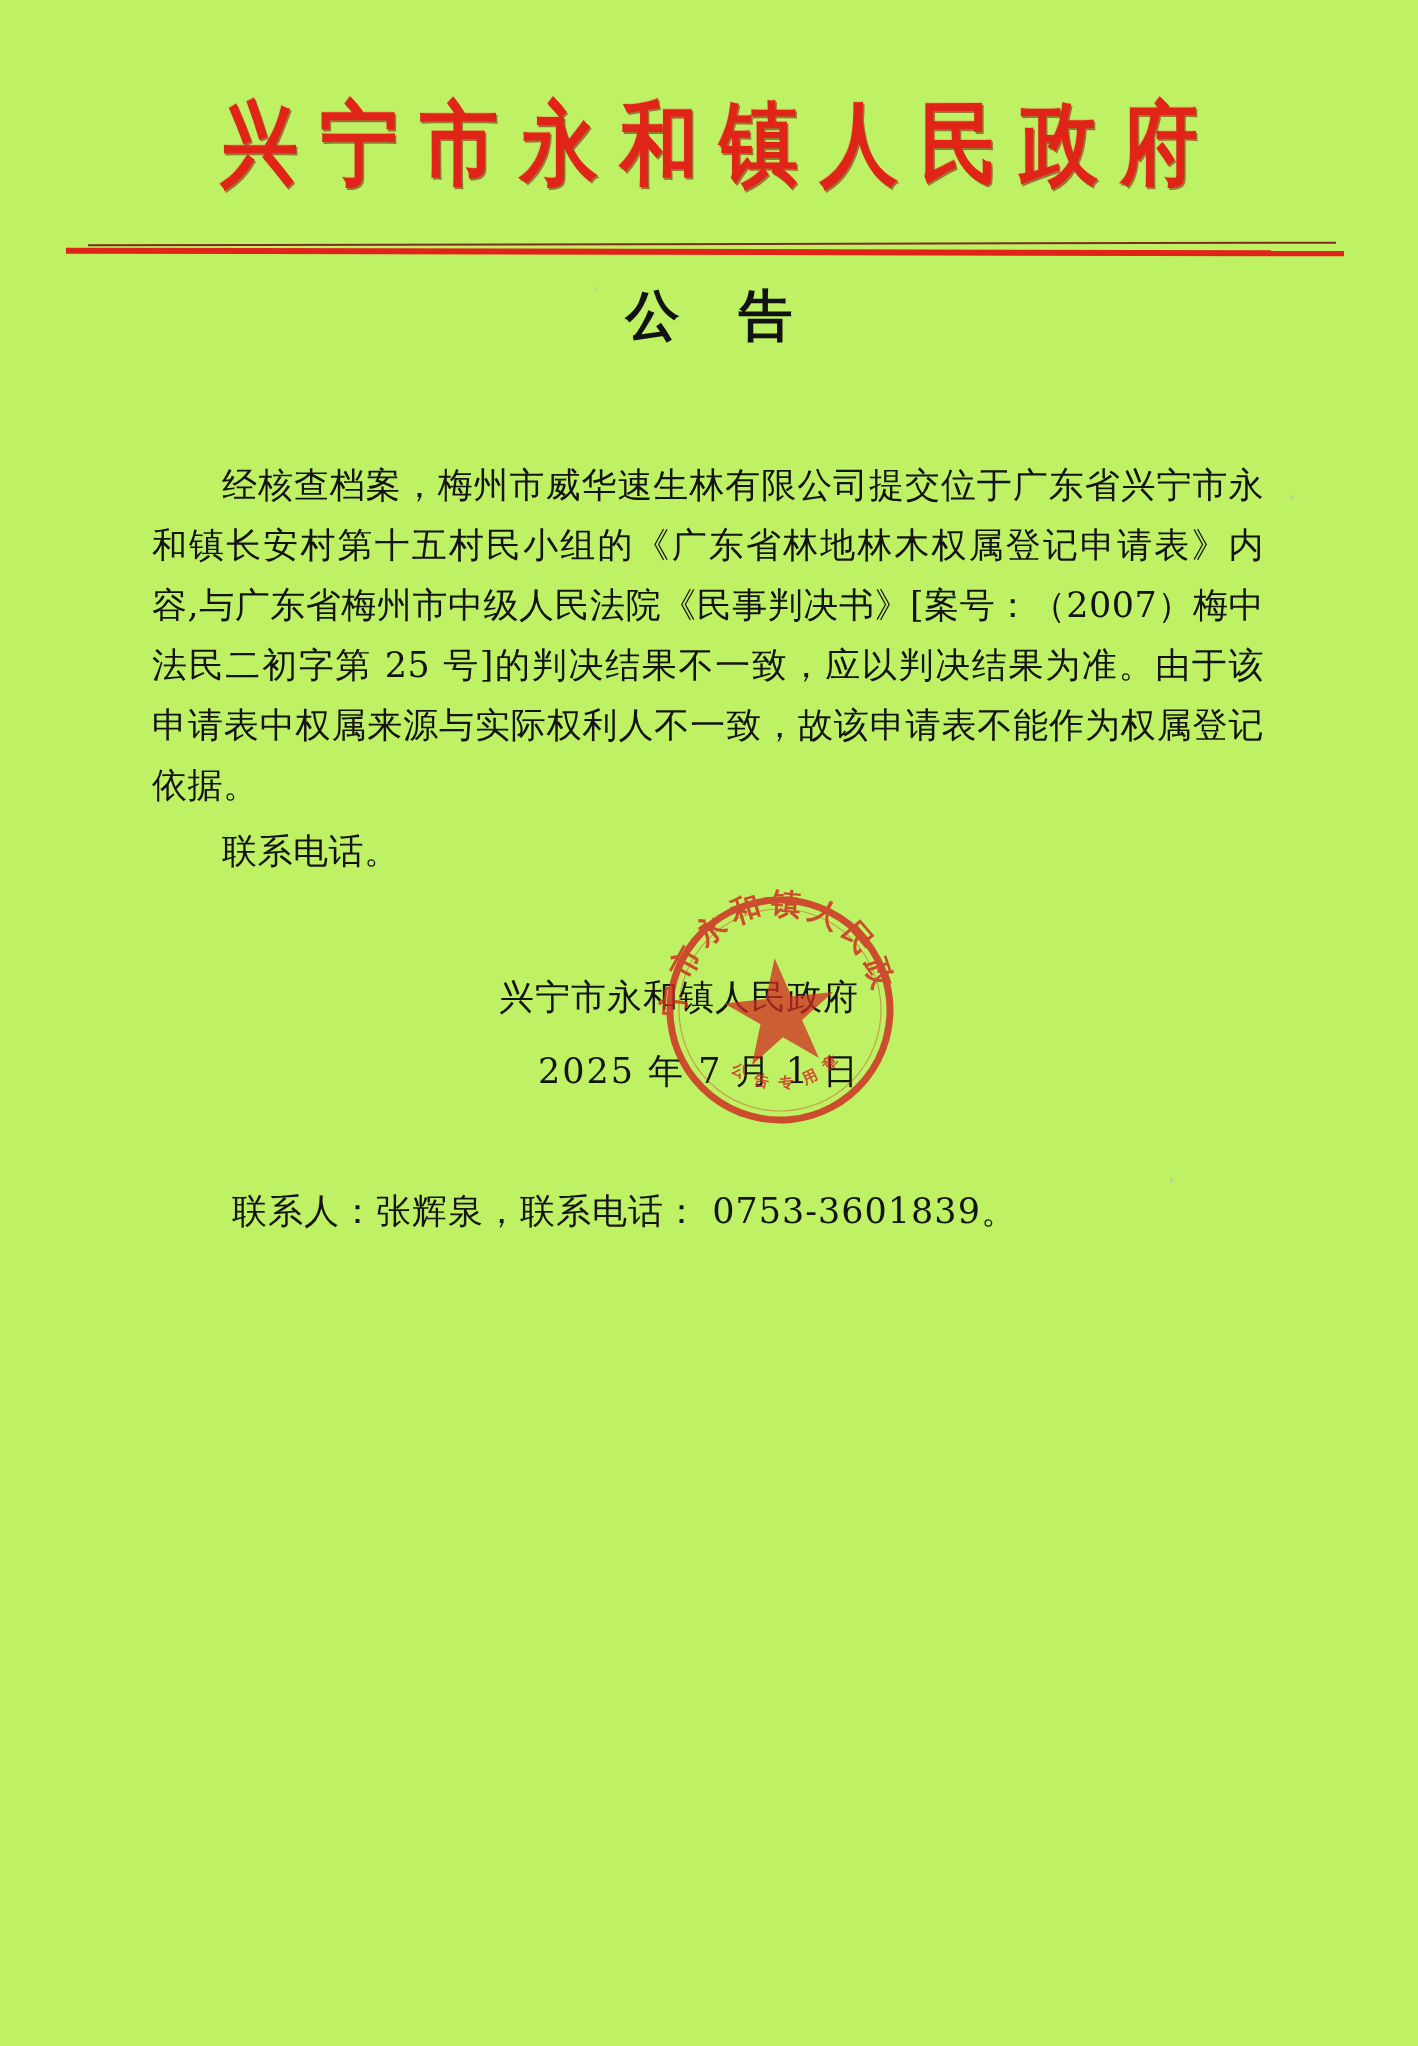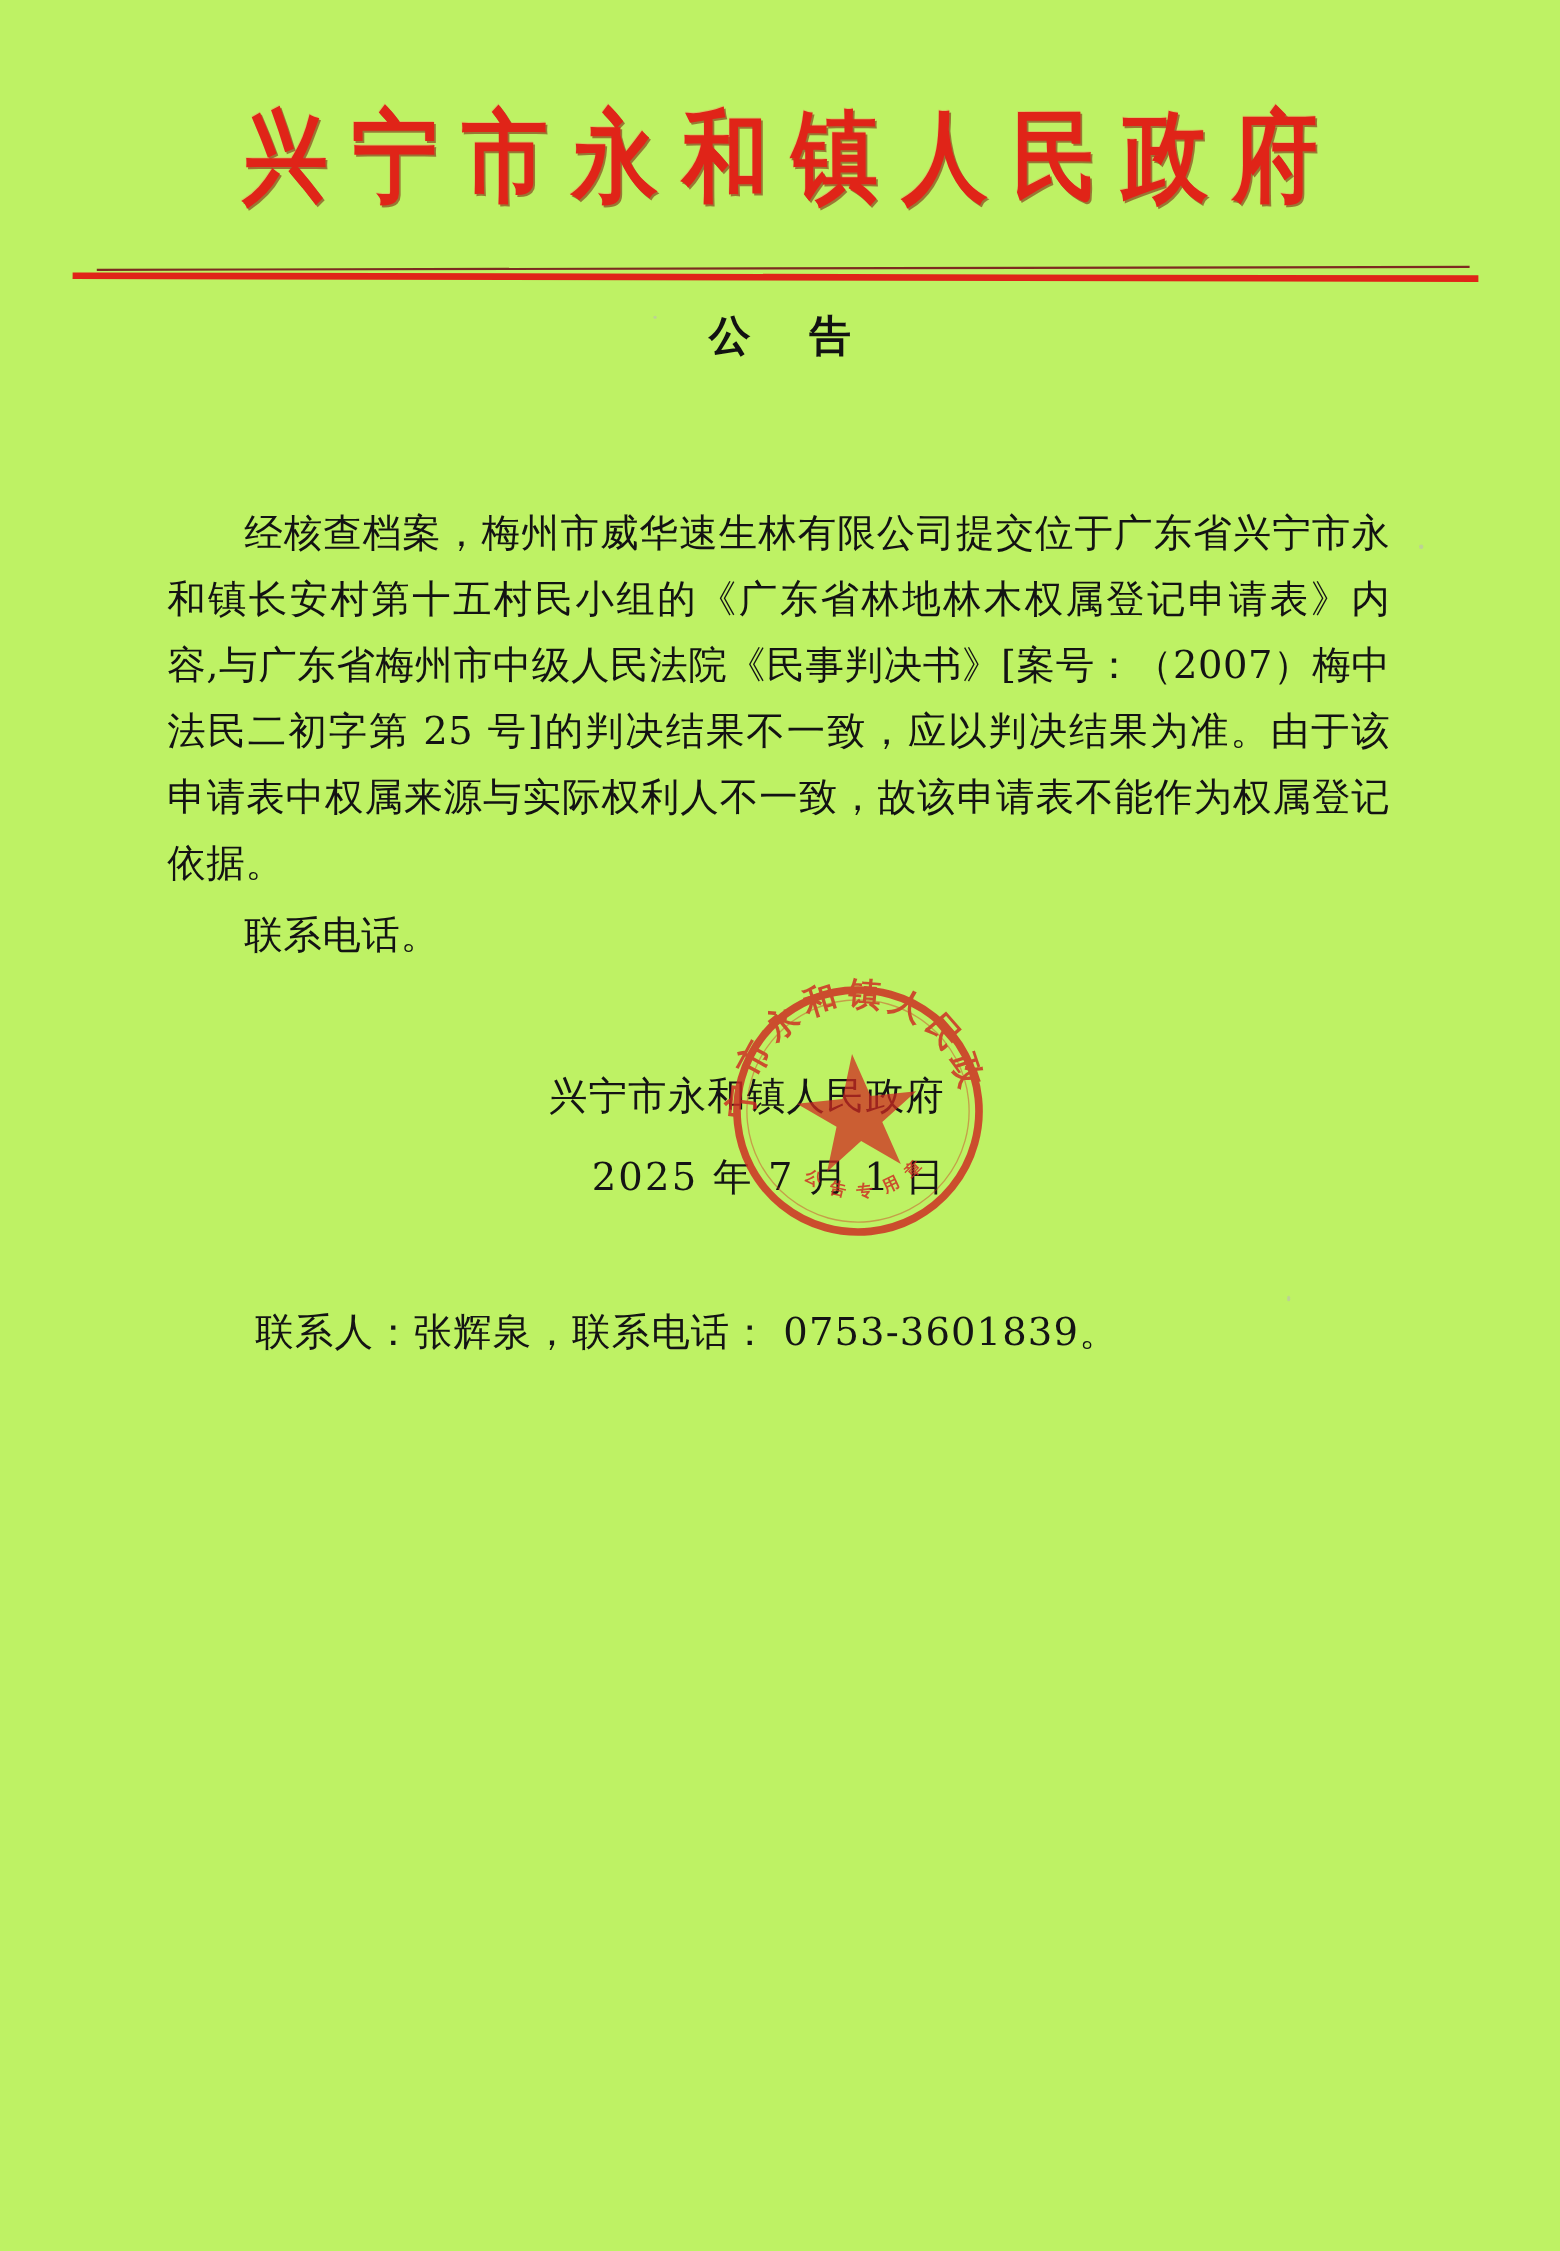--- a/index.html
+++ b/index.html
@@ -73,21 +73,21 @@
 
   
   .doc-title {
     position: absolute;
     top: 280px;
     left: 0;
     right: 0;
     text-align: center;
     font-family: "DejaVu Serif", "Liberation Serif", serif;
     font-weight: 700;
-    font-size: 38px;
+    font-size: 54px;
     letter-spacing: 20px;
     text-indent: 20px;
     color: #121212;
   }
 
   
   .body-block {
     position: absolute;
     top: 455px;
     left: 152px;

